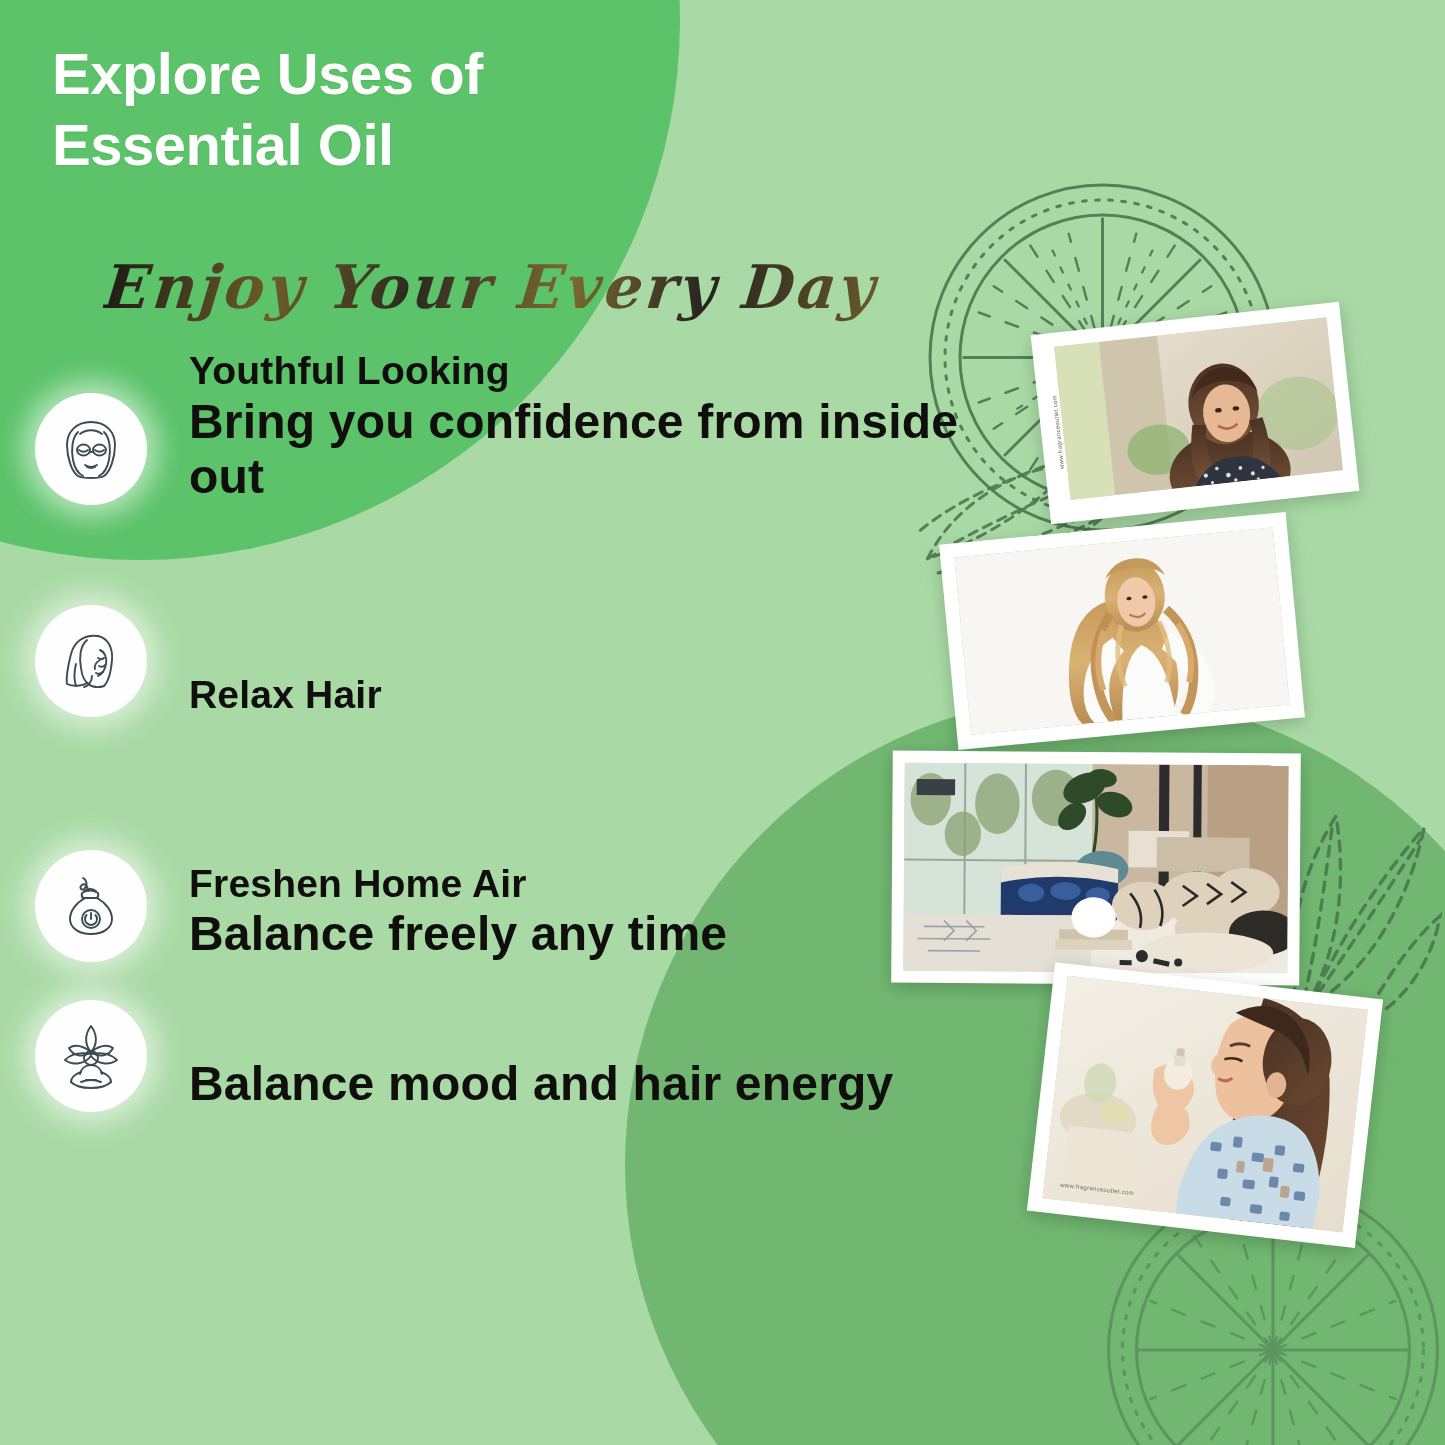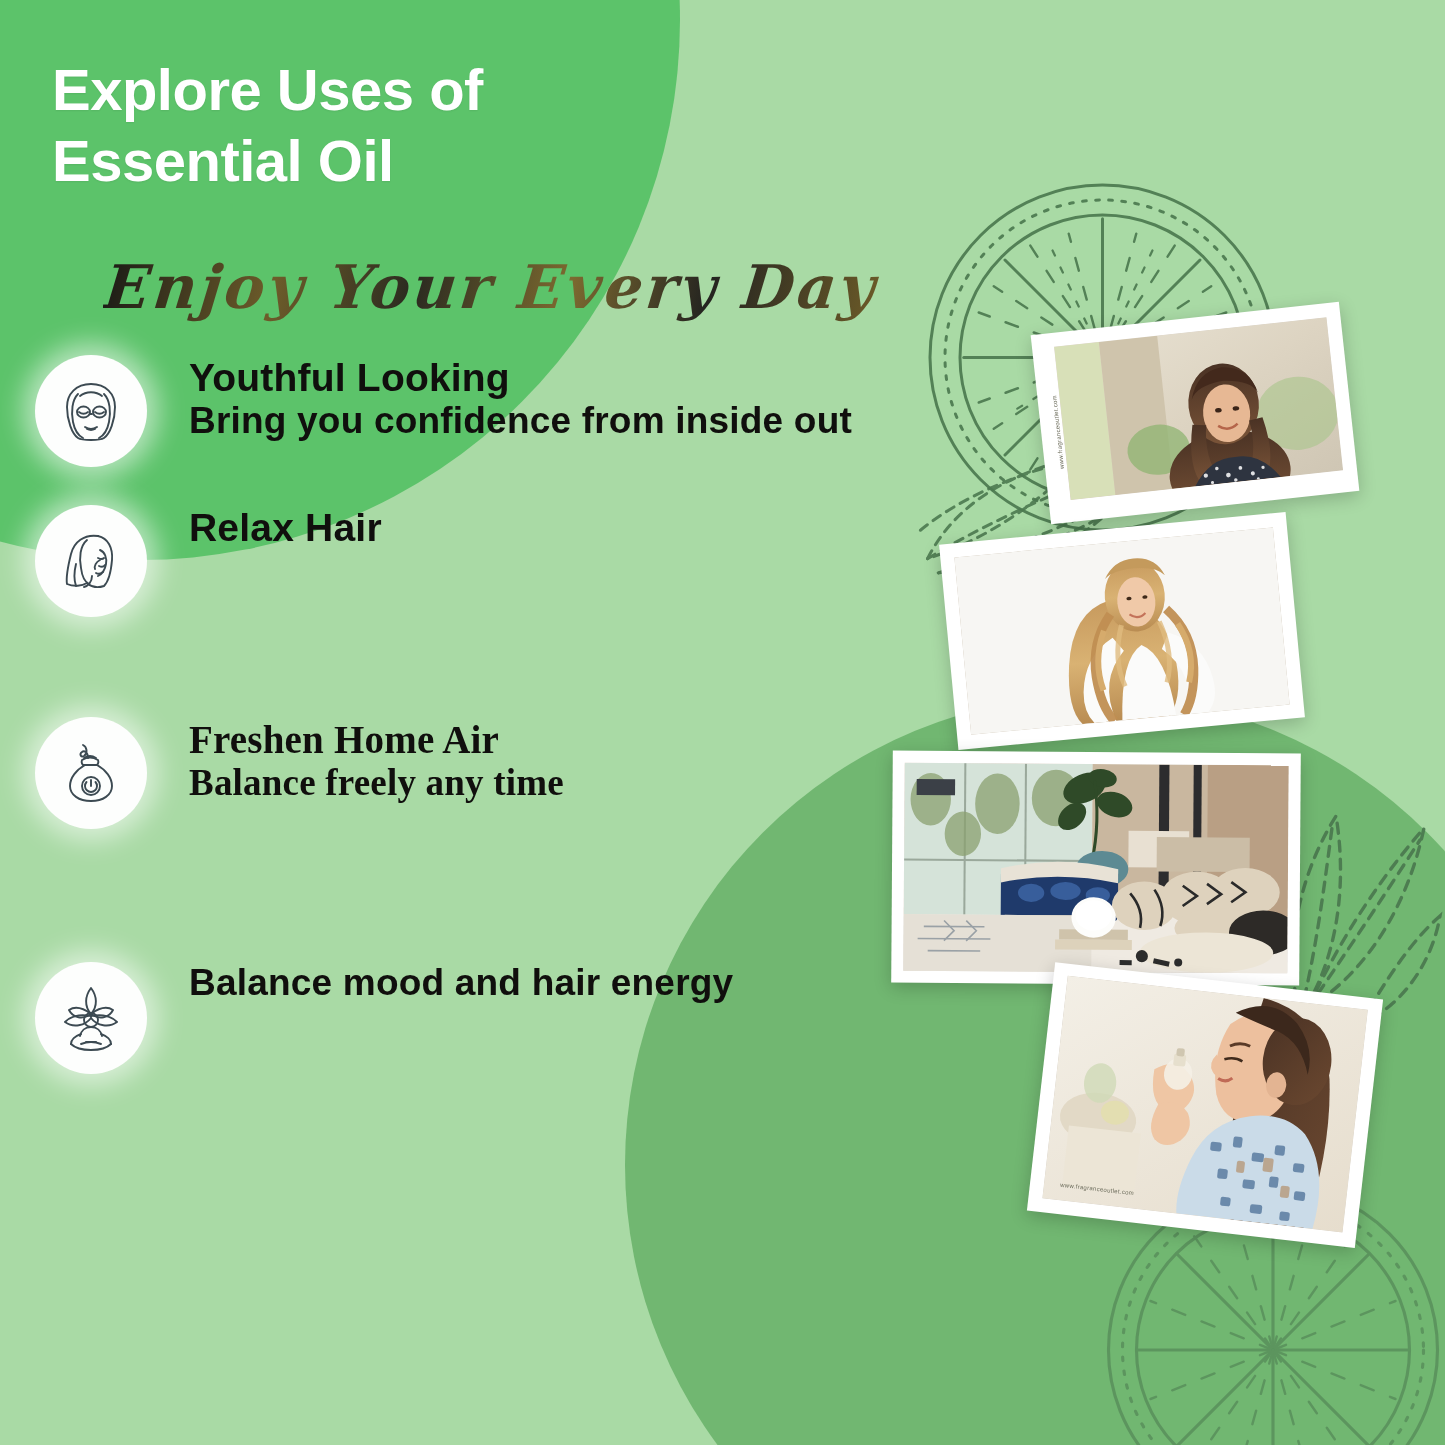--- a/index.html
+++ b/index.html
@@ -30,21 +30,21 @@
     position:absolute;
     left:-400px;top:-520px;
     width:1080px;height:1080px;
     border-radius:50%;
     background:#5cc36a;
     z-index:3;
   }
 
   .header-title{
     position:absolute;
-    left:52px;top:16px;
+    left:52px;top:0;
     z-index:6;
     color:#ffffff;
     font-size:58px;
     line-height:1.22;
     font-weight:bold;
     letter-spacing:-0.5px;
     white-space:pre-line;
     text-shadow:0 1px 2px rgba(0,0,0,.07);
   }
 
@@ -92,41 +92,41 @@
     width:350px;height:350px;
     z-index:2;
     opacity:.55;
   }
 
   
   .features{position:absolute;left:0;top:355px;width:1040px;z-index:7;}
   .feature{
     position:relative;
     display:flex;
-    align-items:flex-start;
+    align-items:flex-end;
     margin-bottom:0;
   }
   .icon-badge{
     flex:0 0 auto;
     width:112px;height:112px;
     margin-left:35px;
     border-radius:50%;
     background:#fdfefd;
     box-shadow:0 0 26px 12px rgba(255,255,255,.55);
     display:flex;align-items:center;justify-content:center;
   }
   .icon-badge svg{display:block;}
   .feature-text{
     margin-left:42px;
     color:#100f0d;
     font-weight:bold;
     line-height:1.16;
   }
   .f-title{font-size:39px;display:block;letter-spacing:.2px;}
-  .f-sub{font-size:37px;display:block;letter-spacing:.2px;}
+  .f-sub{font-size:48px;display:block;letter-spacing:.2px;}
 
   
   .photo{
     position:absolute;
     background:#ffffff;
     box-shadow:0 5px 18px rgba(0,0,0,.20);
     z-index:8;
     overflow:hidden;
   }
   .photo .inner{
@@ -515,21 +515,21 @@
             <path d="M38 52 C38 58 34 62 30 63"></path>
             <path d="M22 40 C20 48 20 56 22 62"></path>
           </g>
         </svg>
       </div>
       <div class="feature-text">
         <span class="f-title">Relax Hair</span>
       </div>
     </div>
 
-    <div class="feature" style="height:245px;font-family:Liberation Serif, serif;">
+    <div class="feature" style="height:245px;">
       <div class="icon-badge">
         <svg width="74" height="74" viewBox="0 0 74 74">
           <g stroke="#3c4a52" fill="none" stroke-width="1.9" stroke-linecap="round" stroke-linejoin="round">
             <path d="M34 22 C34 16 30 14 28 16 C25 18 27 22 30 20 C34 17 33 11 29 9"></path>
             <path d="M30 22 q6 -4 12 0"></path>
             <path d="M28 24 q8 -5 16 0 q1 3 -1 5 l-14 0 q-2 -2 -1 -5 Z"></path>
             <path d="M31 29 C22 34 16 42 16 50 C16 59 25 65 37 65 C49 65 58 59 58 50 C58 42 52 34 43 29"></path>
             <circle cx="37" cy="50" r="9"></circle>
             <path d="M37 44 L37 50"></path>
             <path d="M32.5 46 A6 6 0 1 0 41.5 46"></path>

